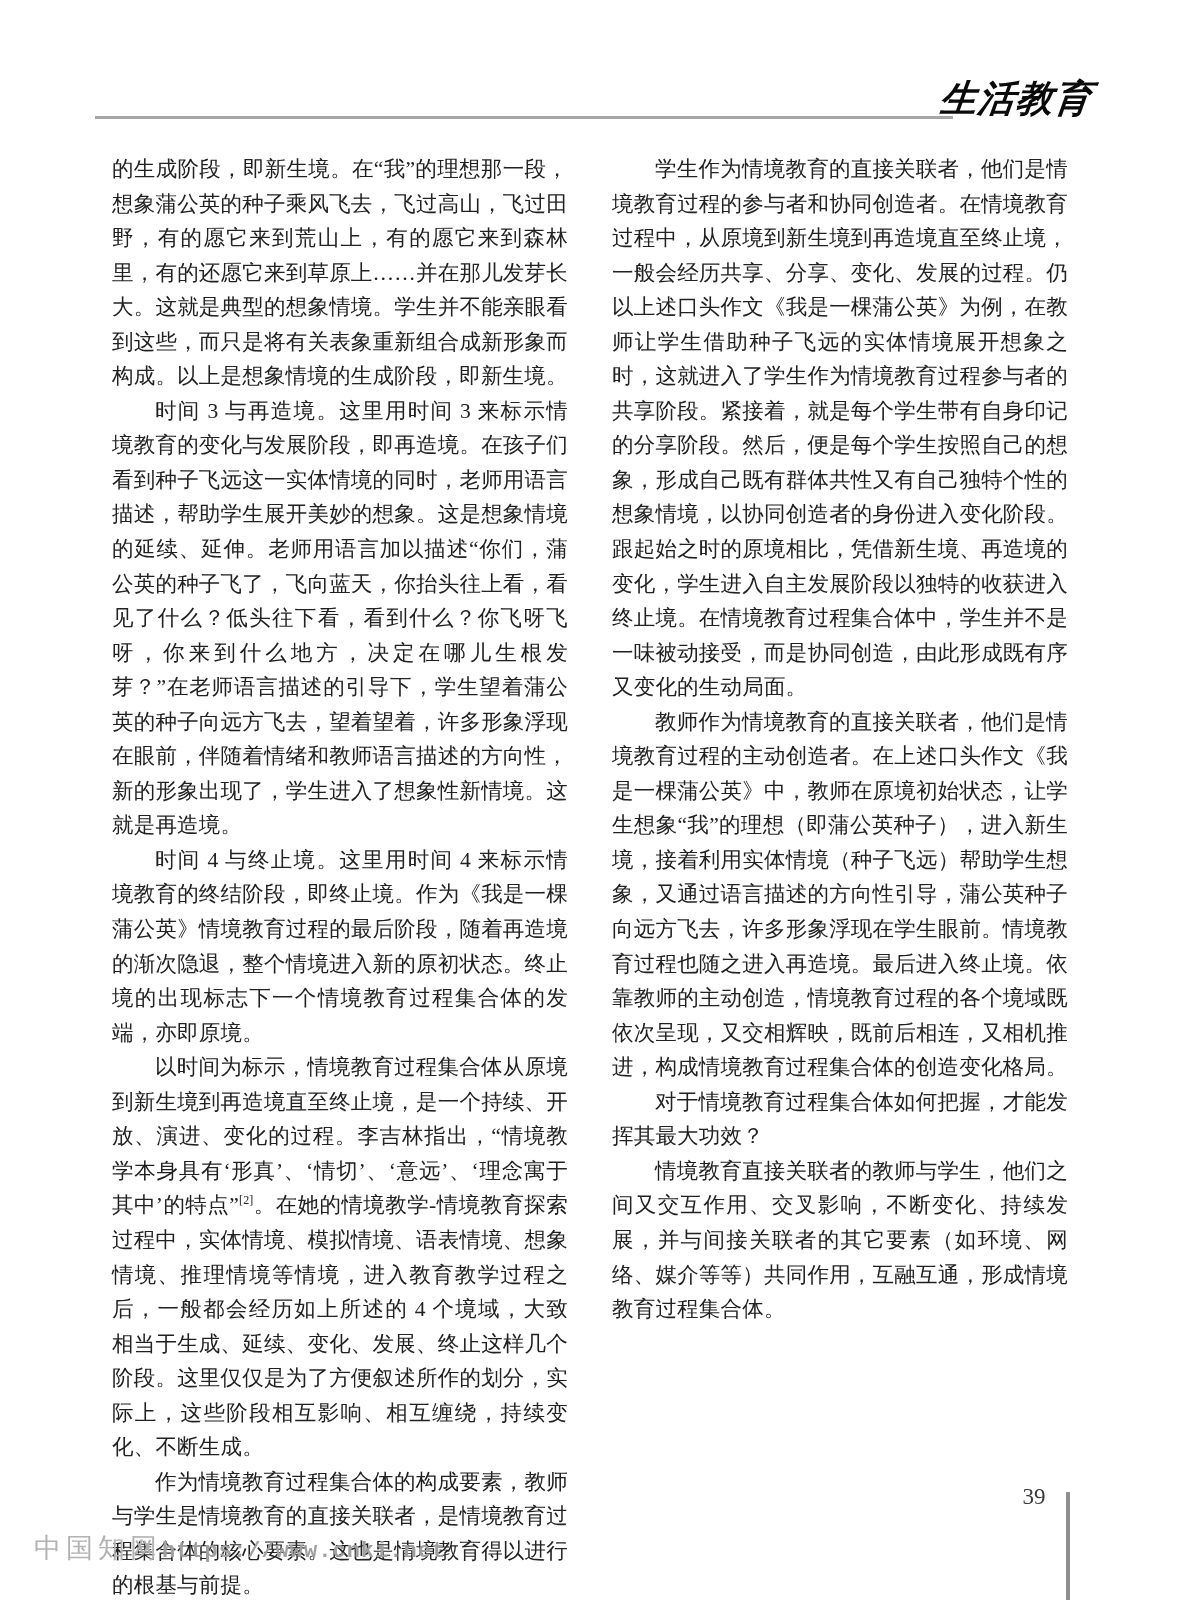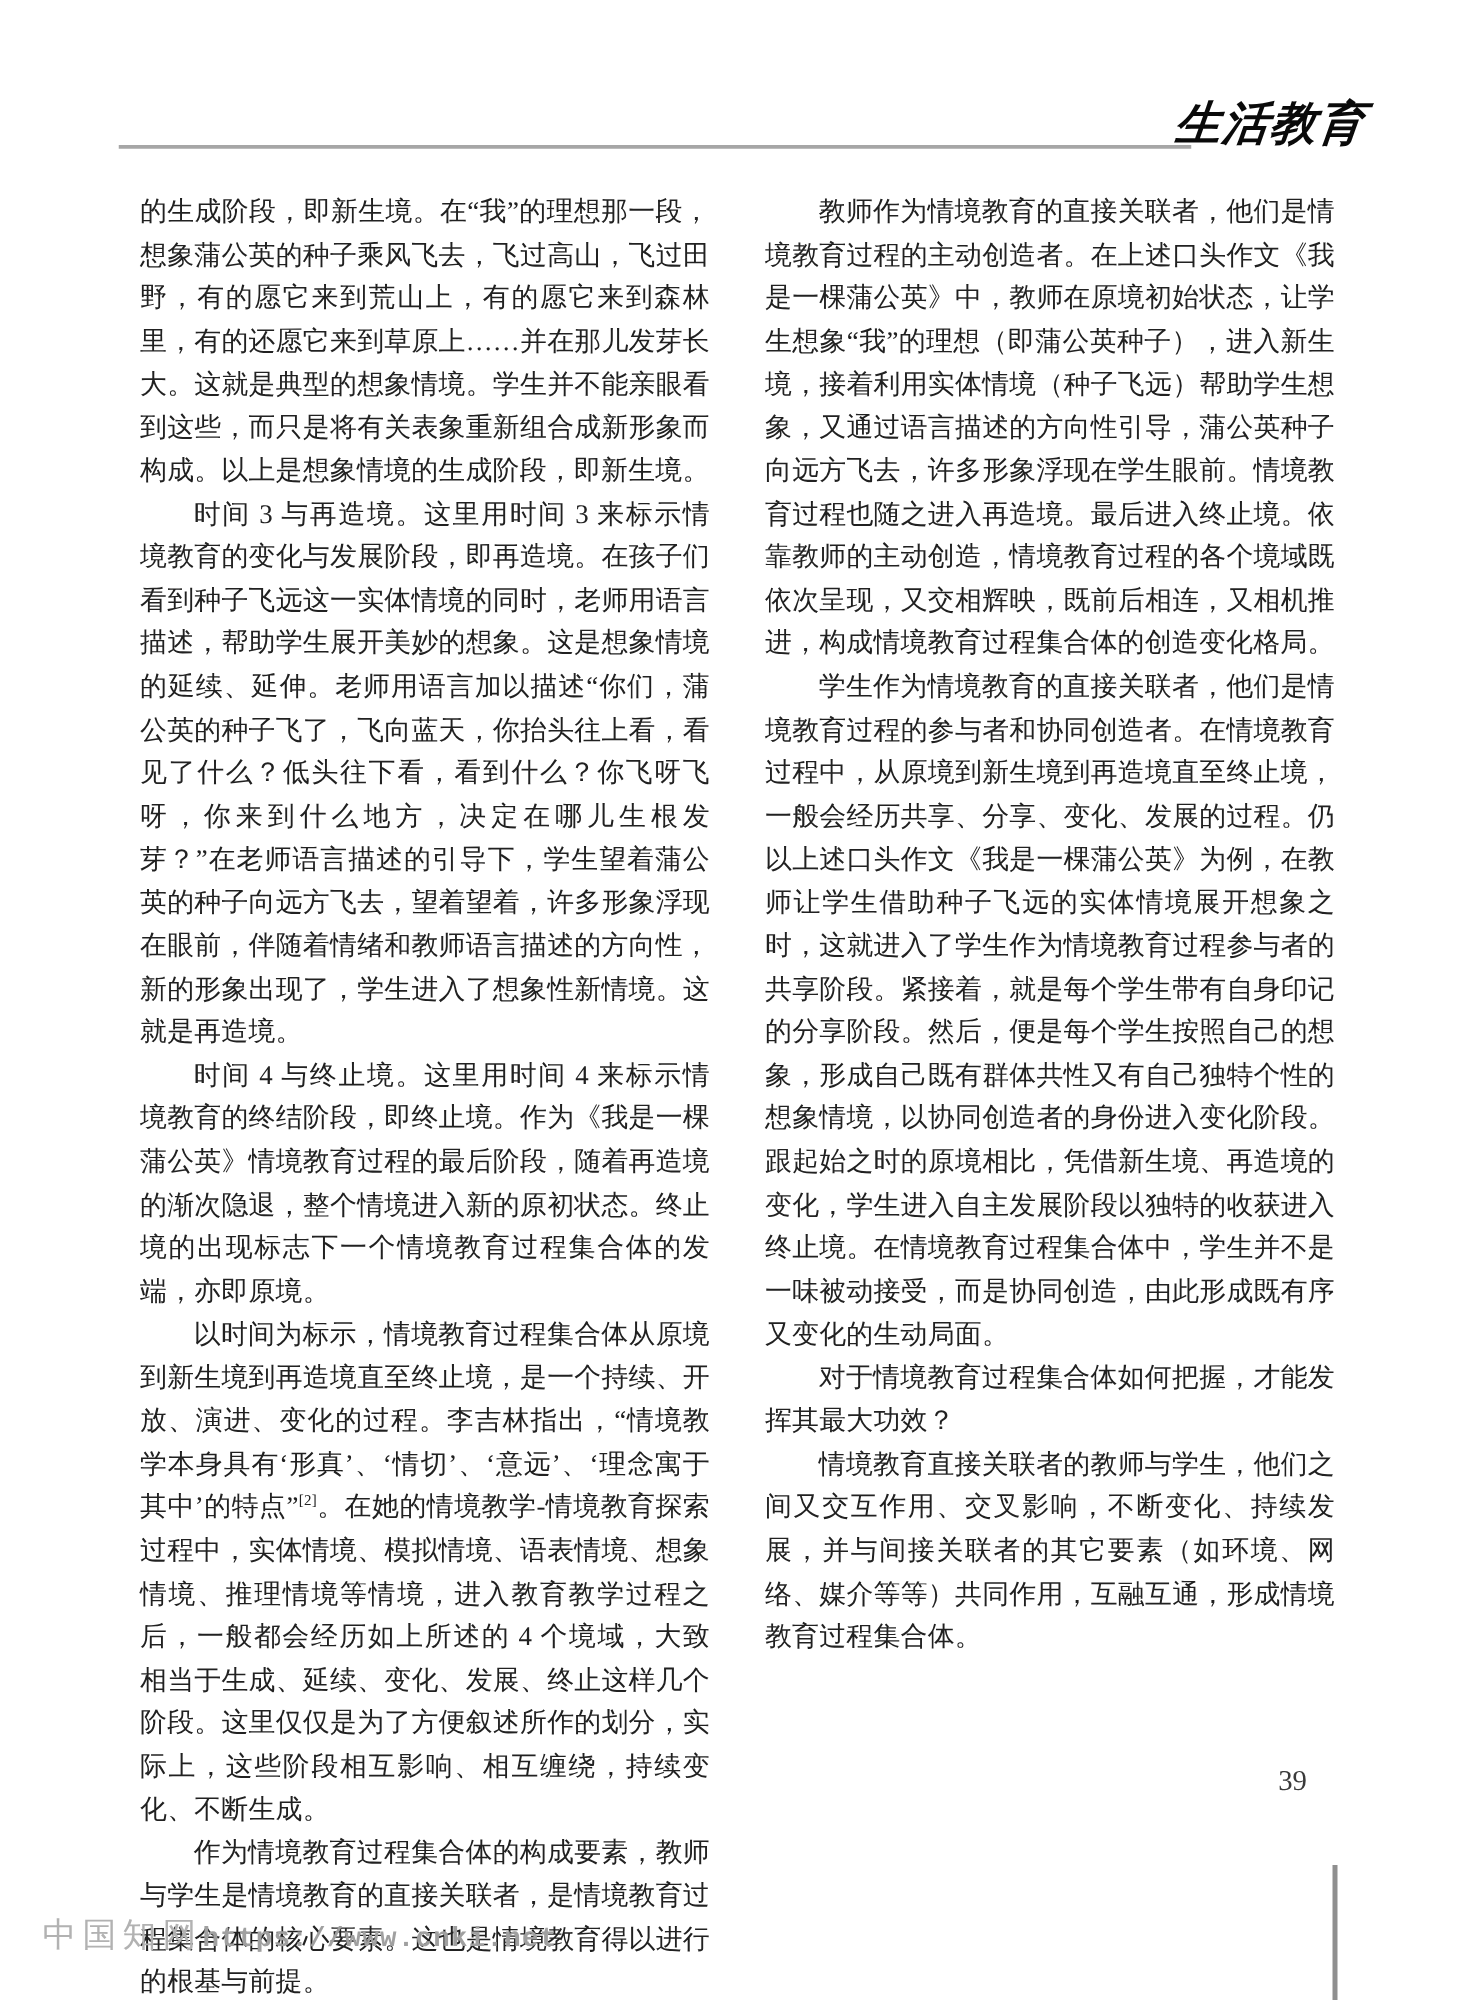--- a/index.html
+++ b/index.html
@@ -63,21 +63,21 @@
     text-indent: 43px;
   }
   p.para sup {
     font-size: 12px;
     vertical-align: super;
     line-height: 0;
   }
   .page-number {
     position: absolute;
     left: 1010px;
-    top: 1412px;
+    top: 1484px;
     width: 48px;
     text-align: center;
     font-size: 23px;
     color: #3a3a3a;
   }
   .page-number-rule {
     position: absolute;
     left: 1066px;
     top: 1492px;
     width: 4px;
@@ -116,22 +116,22 @@
 
   <div class="columns">
     <div class="column">
         <p class="para"><span>的生成阶段，即新生境。在“我”的理想那一段，想象蒲公英的种子乘风飞去，飞过高山，飞过田野，有的愿它来到荒山上，有的愿它来到森林里，有的还愿它来到草原上……并在那儿发芽长大。这就是典型的想象情境。学生并不能亲眼看到这些，而只是将有关表象重新组合成新形象而构成。以上是想象情境的生成阶段，即新生境。</span></p>
         <p class="para indent"><span>时间 3 与再造境。这里用时间 3 来标示情境教育的变化与发展阶段，即再造境。在孩子们看到种子飞远这一实体情境的同时，老师用语言描述，帮助学生展开美妙的想象。这是想象情境的延续、延伸。老师用语言加以描述“你们，蒲公英的种子飞了，飞向蓝天，你抬头往上看，看见了什么？低头往下看，看到什么？你飞呀飞呀，你来到什么地方，决定在哪儿生根发芽？”在老师语言描述的引导下，学生望着蒲公英的种子向远方飞去，望着望着，许多形象浮现在眼前，伴随着情绪和教师语言描述的方向性，新的形象出现了，学生进入了想象性新情境。这就是再造境。</span></p>
         <p class="para indent"><span>时间 4 与终止境。这里用时间 4 来标示情境教育的终结阶段，即终止境。作为《我是一棵蒲公英》情境教育过程的最后阶段，随着再造境的渐次隐退，整个情境进入新的原初状态。终止境的出现标志下一个情境教育过程集合体的发端，亦即原境。</span></p>
         <p class="para indent"><span>以时间为标示，情境教育过程集合体从原境到新生境到再造境直至终止境，是一个持续、开放、演进、变化的过程。李吉林指出，“情境教学本身具有‘形真’、‘情切’、‘意远’、‘理念寓于其中’的特点”</span><sup>[2]</sup><span>。在她的情境教学-情境教育探索过程中，实体情境、模拟情境、语表情境、想象情境、推理情境等情境，进入教育教学过程之后，一般都会经历如上所述的 4 个境域，大致相当于生成、延续、变化、发展、终止这样几个阶段。这里仅仅是为了方便叙述所作的划分，实际上，这些阶段相互影响、相互缠绕，持续变化、不断生成。</span></p>
         <p class="para indent"><span>作为情境教育过程集合体的构成要素，教师与学生是情境教育的直接关联者，是情境教育过程集合体的核心要素。这也是情境教育得以进行的根基与前提。</span></p>
       </div>
     <div class="column">
+        <p class="para indent"><span>学生作为情境教育的直接关联者，他们是情境教育过程的参与者和协同创造者。在情境教育过程中，从原境到新生境到再造境直至终止境，一般会经历共享、分享、变化、发展的过程。仍以上述口头作文《我是一棵蒲公英》为例，在教师让学生借助种子飞远的实体情境展开想象之时，这就进入了学生作为情境教育过程参与者的共享阶段。紧接着，就是每个学生带有自身印记的分享阶段。然后，便是每个学生按照自己的想象，形成自己既有群体共性又有自己独特个性的想象情境，以协同创造者的身份进入变化阶段。跟起始之时的原境相比，凭借新生境、再造境的变化，学生进入自主发展阶段以独特的收获进入终止境。在情境教育过程集合体中，学生并不是一味被动接受，而是协同创造，由此形成既有序又变化的生动局面。</span></p>
         <p class="para indent"><span>教师作为情境教育的直接关联者，他们是情境教育过程的主动创造者。在上述口头作文《我是一棵蒲公英》中，教师在原境初始状态，让学生想象“我”的理想（即蒲公英种子），进入新生境，接着利用实体情境（种子飞远）帮助学生想象，又通过语言描述的方向性引导，蒲公英种子向远方飞去，许多形象浮现在学生眼前。情境教育过程也随之进入再造境。最后进入终止境。依靠教师的主动创造，情境教育过程的各个境域既依次呈现，又交相辉映，既前后相连，又相机推进，构成情境教育过程集合体的创造变化格局。</span></p>
-        <p class="para indent"><span>学生作为情境教育的直接关联者，他们是情境教育过程的参与者和协同创造者。在情境教育过程中，从原境到新生境到再造境直至终止境，一般会经历共享、分享、变化、发展的过程。仍以上述口头作文《我是一棵蒲公英》为例，在教师让学生借助种子飞远的实体情境展开想象之时，这就进入了学生作为情境教育过程参与者的共享阶段。紧接着，就是每个学生带有自身印记的分享阶段。然后，便是每个学生按照自己的想象，形成自己既有群体共性又有自己独特个性的想象情境，以协同创造者的身份进入变化阶段。跟起始之时的原境相比，凭借新生境、再造境的变化，学生进入自主发展阶段以独特的收获进入终止境。在情境教育过程集合体中，学生并不是一味被动接受，而是协同创造，由此形成既有序又变化的生动局面。</span></p>
         <p class="para indent"><span>对于情境教育过程集合体如何把握，才能发挥其最大功效？</span></p>
         <p class="para indent"><span>情境教育直接关联者的教师与学生，他们之间又交互作用、交叉影响，不断变化、持续发展，并与间接关联者的其它要素（如环境、网络、媒介等等）共同作用，互融互通，形成情境教育过程集合体。</span></p>
       </div>
   </div>
 
   <div class="page-number">39</div>
 
   <div class="page-number-rule"></div>
 
   <div class="footer-watermark">

